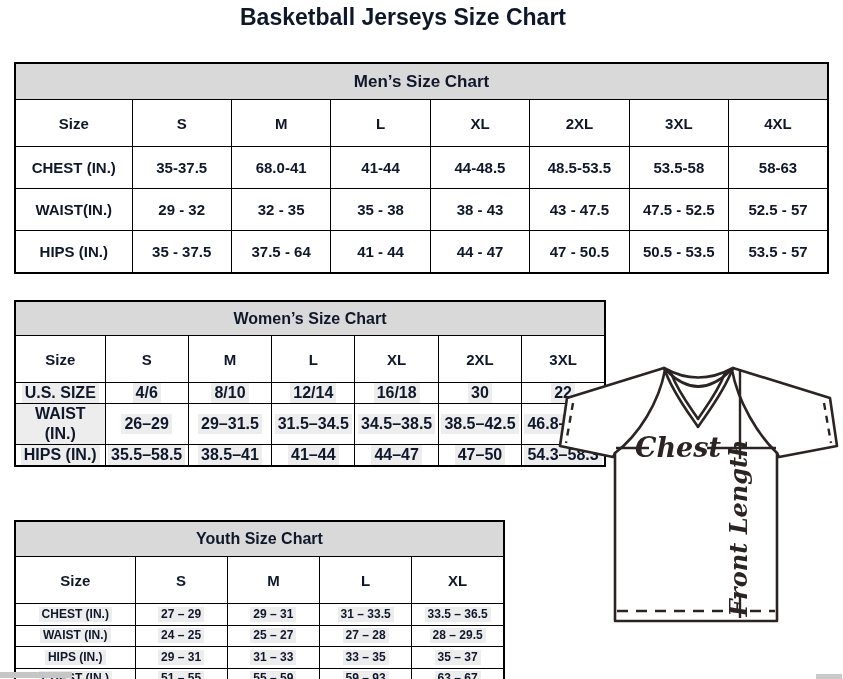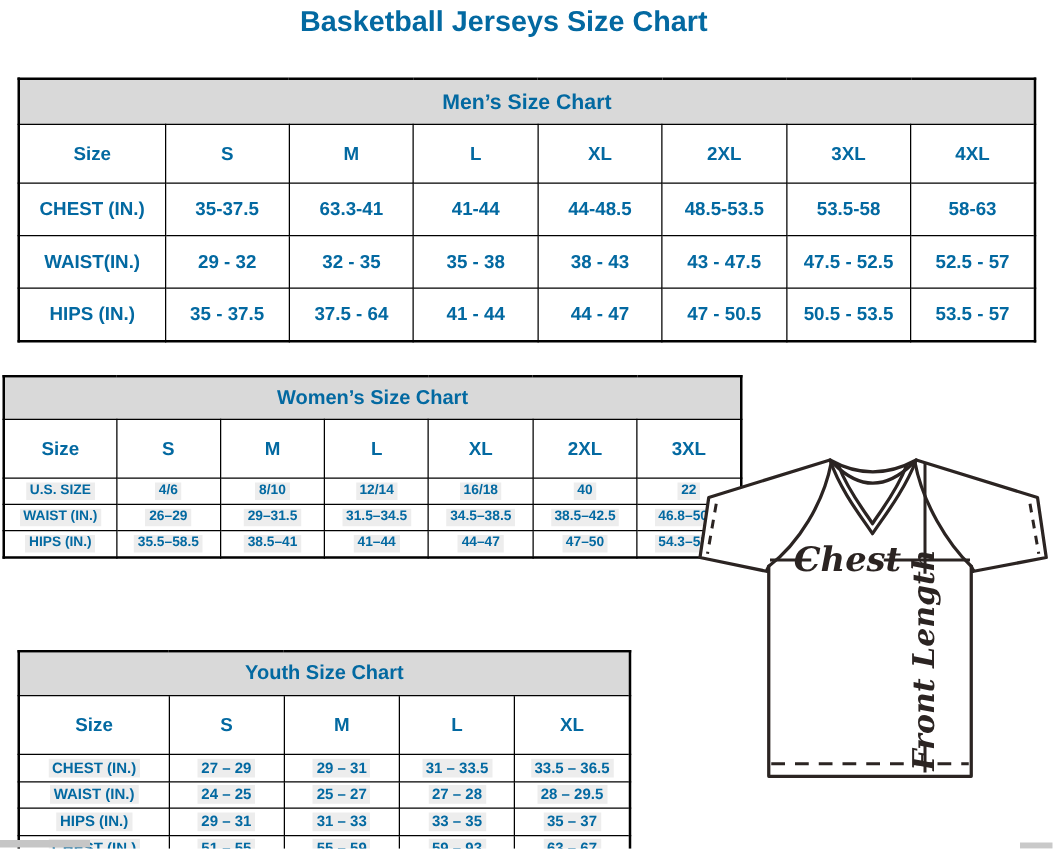--- a/index.html
+++ b/index.html
@@ -1,37 +1,37 @@
 <!DOCTYPE html>
 <html><head>
 <meta charset="utf-8">
 <style>
   html,body{margin:0;padding:0;background:#ffffff;}
   .canvas{
     position:relative;width:843px;height:679px;background:#ffffff;overflow:hidden;
-    font-family:"Liberation Sans",sans-serif;color:#0369a1;
+    font-family:"Liberation Sans",sans-serif;color:#0f172a;
   }
   .page-title{
     position:absolute;top:4px;left:403px;transform:translateX(-50%);
     font-size:23px;font-weight:bold;white-space:nowrap;
   }
   table{border-collapse:collapse;table-layout:fixed;position:absolute;background:#fff;}
   table{border:2px solid #000;}
   td,th{border:1px solid #000;text-align:center;vertical-align:middle;padding:0;overflow:hidden;}
   tr.cap td{background:#d9d9d9;font-weight:bold;border-bottom:1px solid #000;}
   
   .men-table{left:14px;top:62px;width:815px;font-weight:bold;}
   .men-table tr.cap td{height:35px;font-size:17px;}
   .men-table tr.hdr th{height:46px;font-size:15px;}
   .men-table tr.data td{height:41px;font-size:15px;}
   
-  .women-table{left:2px;top:300px;width:592px;font-weight:bold;}
+  .women-table{left:14px;top:300px;width:592px;font-weight:bold;}
   .women-table tr.cap td{height:33px;font-size:16px;}
   .women-table tr.hdr th{height:46px;font-size:15px;}
-  .women-table tr.data td{height:20px;font-size:11px;}
+  .women-table tr.data td{height:20px;font-size:16px;}
   
   .youth-table{left:14px;top:520px;width:491px;font-weight:bold;}
   .youth-table tr.cap td{height:34px;font-size:16px;}
   .youth-table tr.hdr th{height:46px;font-size:15px;}
   .youth-table tr.data td{height:20.5px;font-size:12px;}
   .hl{background:#ededed;padding:0 3px;display:inline-block;line-height:1.25;}
   
   .jersey{position:absolute;left:554px;top:360px;width:289px;height:266px;}
   .jersey text{font-family:"DejaVu Serif","Liberation Serif",serif;font-style:italic;font-weight:bold;fill:#2b2422;}
   
@@ -66,21 +66,21 @@
       <th>M</th>
       <th>L</th>
       <th>XL</th>
       <th>2XL</th>
       <th>3XL</th>
       <th>4XL</th>
     </tr>
     <tr class="data">
       <td>CHEST (IN.)</td>
       <td>35-37.5</td>
-      <td>63.3-41</td>
+      <td>68.0-41</td>
       <td>41-44</td>
       <td>44-48.5</td>
       <td>48.5-53.5</td>
       <td>53.5-58</td>
       <td>58-63</td>
     </tr>
     <tr class="data">
       <td>WAIST(IN.)</td>
       <td>29 - 32</td>
       <td>32 - 35</td>
@@ -125,21 +125,21 @@
       <th>XL</th>
       <th>2XL</th>
       <th>3XL</th>
     </tr>
     <tr class="data">
       <td><span class="hl">U.S. SIZE</span></td>
       <td><span class="hl">4/6</span></td>
       <td><span class="hl">8/10</span></td>
       <td><span class="hl">12/14</span></td>
       <td><span class="hl">16/18</span></td>
-      <td><span class="hl">40</span></td>
+      <td><span class="hl">30</span></td>
       <td><span class="hl">22</span></td>
     </tr>
     <tr class="data">
       <td><span class="hl">WAIST (IN.)</span></td>
       <td><span class="hl">26–29</span></td>
       <td><span class="hl">29–31.5</span></td>
       <td><span class="hl">31.5–34.5</span></td>
       <td><span class="hl">34.5–38.5</span></td>
       <td><span class="hl">38.5–42.5</span></td>
       <td><span class="hl">46.8–50.3</span></td>

